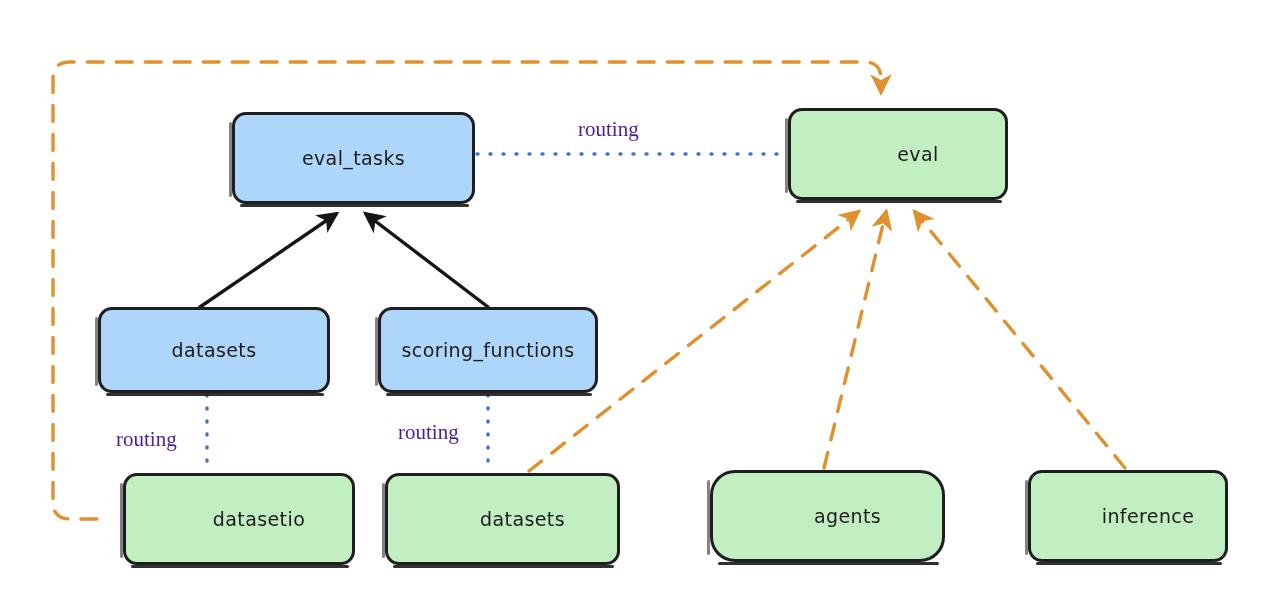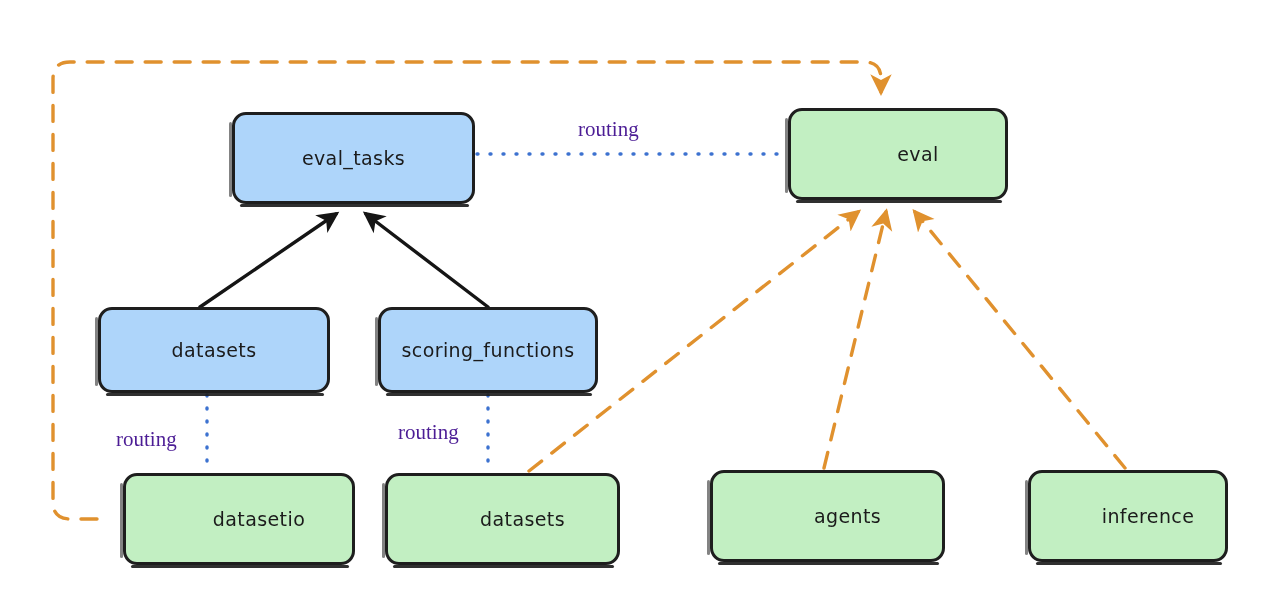--- a/index.html
+++ b/index.html
@@ -134,21 +134,21 @@
   </div>
 
   <div class="node green" style="left:95px; top:473px; width:232px; height:92px;margin-left:28px;">
     <span class="node-label">datasetio</span>
   </div>
 
   <div class="node green" style="left:385px; top:473px; width:235px; height:92px;">
     <span class="node-label">datasets</span>
   </div>
 
-  <div class="node green" style="left:710px; top:470px; width:235px; height:92px;">
+  <div class="node green" style="left:710px; top:470px; width:235px; height:92px;border-radius:25px;">
     <span class="node-label">agents</span>
   </div>
 
   <div class="node green" style="left:1028px; top:470px; width:200px; height:92px;align-items:center;">
     <span class="node-label">inference</span>
   </div>
 
   <span class="edge-label" style="left:578px; top:119px;">routing</span>
 
   <span class="edge-label" style="left:116px; top:429px;">routing</span>

